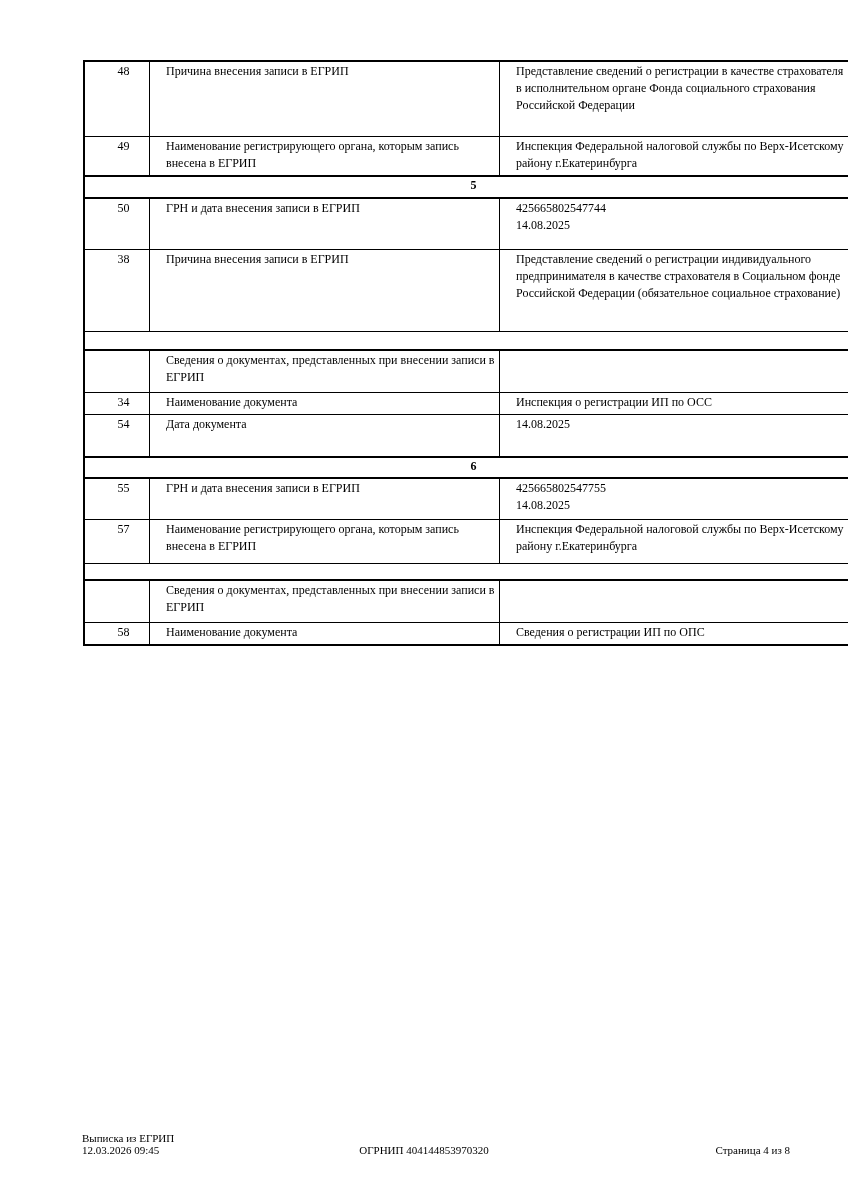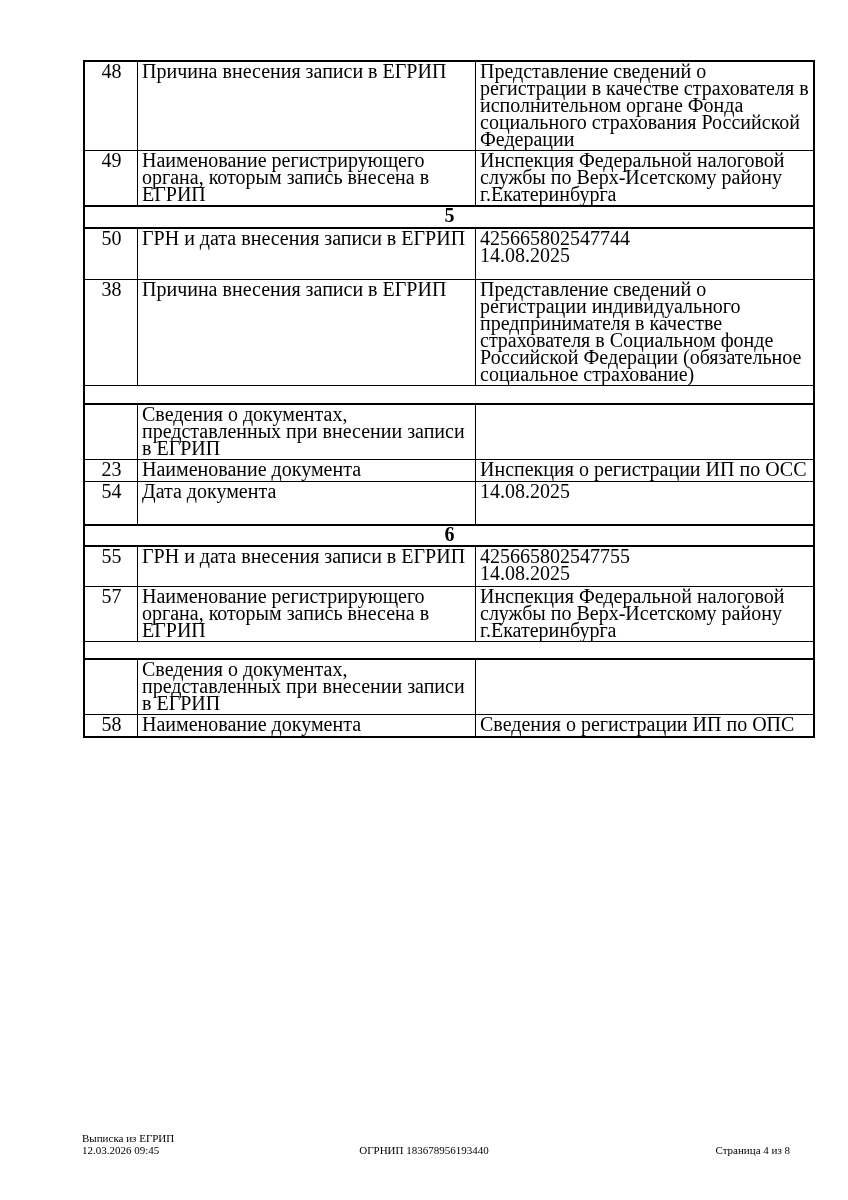--- a/index.html
+++ b/index.html
@@ -17,23 +17,23 @@
     left: 83px;
     top: 60px;
     width: 705px;
     border-collapse: collapse;
     table-layout: fixed;
     border: 2px solid #000000;
   }
   table.egrip td {
     border: 1px solid #000000;
     vertical-align: top;
-    font-size: 20px;
+    font-size: 12px;
     line-height: 17px;
-    padding: 1px 3px 2px 4px;
+    padding: 1px 3px 2px 16px;
     overflow: hidden;
   }
   td.cell-num   { width: 45px; text-align: center; padding-left: 0; padding-right: 0; }
   td.cell-label { width: 330px; }
   td.cell-value { width: 330px; white-space: pre-line; }
   tr.row-section td {
     text-align: center;
     font-weight: bold;
     border-top: 2px solid #000000;
     border-bottom: 2px solid #000000;
@@ -86,21 +86,21 @@
         </tr>
         <tr class="row-empty" style="height: 19px;">
           <td colspan="3"></td>
         </tr>
         <tr class="row-subheader" style="height: 42px;">
           <td class="cell-num"></td>
           <td class="cell-label">Сведения о документах, представленных при внесении записи в ЕГРИП</td>
           <td class="cell-value"></td>
         </tr>
         <tr class="row-data" style="height: 22px;">
-          <td class="cell-num">23</td>
+          <td class="cell-num">34</td>
           <td class="cell-label">Наименование документа</td>
           <td class="cell-value">Инспекция о регистрации ИП по ОСС</td>
         </tr>
         <tr class="row-data" style="height: 43px;">
           <td class="cell-num">54</td>
           <td class="cell-label">Дата документа</td>
           <td class="cell-value">14.08.2025</td>
         </tr>
         <tr class="row-section" style="height: 21px;">
           <td colspan="3">6</td>
@@ -130,17 +130,17 @@
           <td class="cell-value">Сведения о регистрации ИП по ОПС</td>
         </tr>
       </tbody>
   </table>
 
   <div class="footer">
     <div class="footer-left">
       <div>Выписка из ЕГРИП</div>
       <div>12.03.2026 09:45</div>
     </div>
-    <div class="footer-center">ОГРНИП 183678956193440</div>
+    <div class="footer-center">ОГРНИП 404144853970320</div>
     <div class="footer-right">Страница 4 из 8</div>
   </div>
 
 </div>
 
 </body></html>

